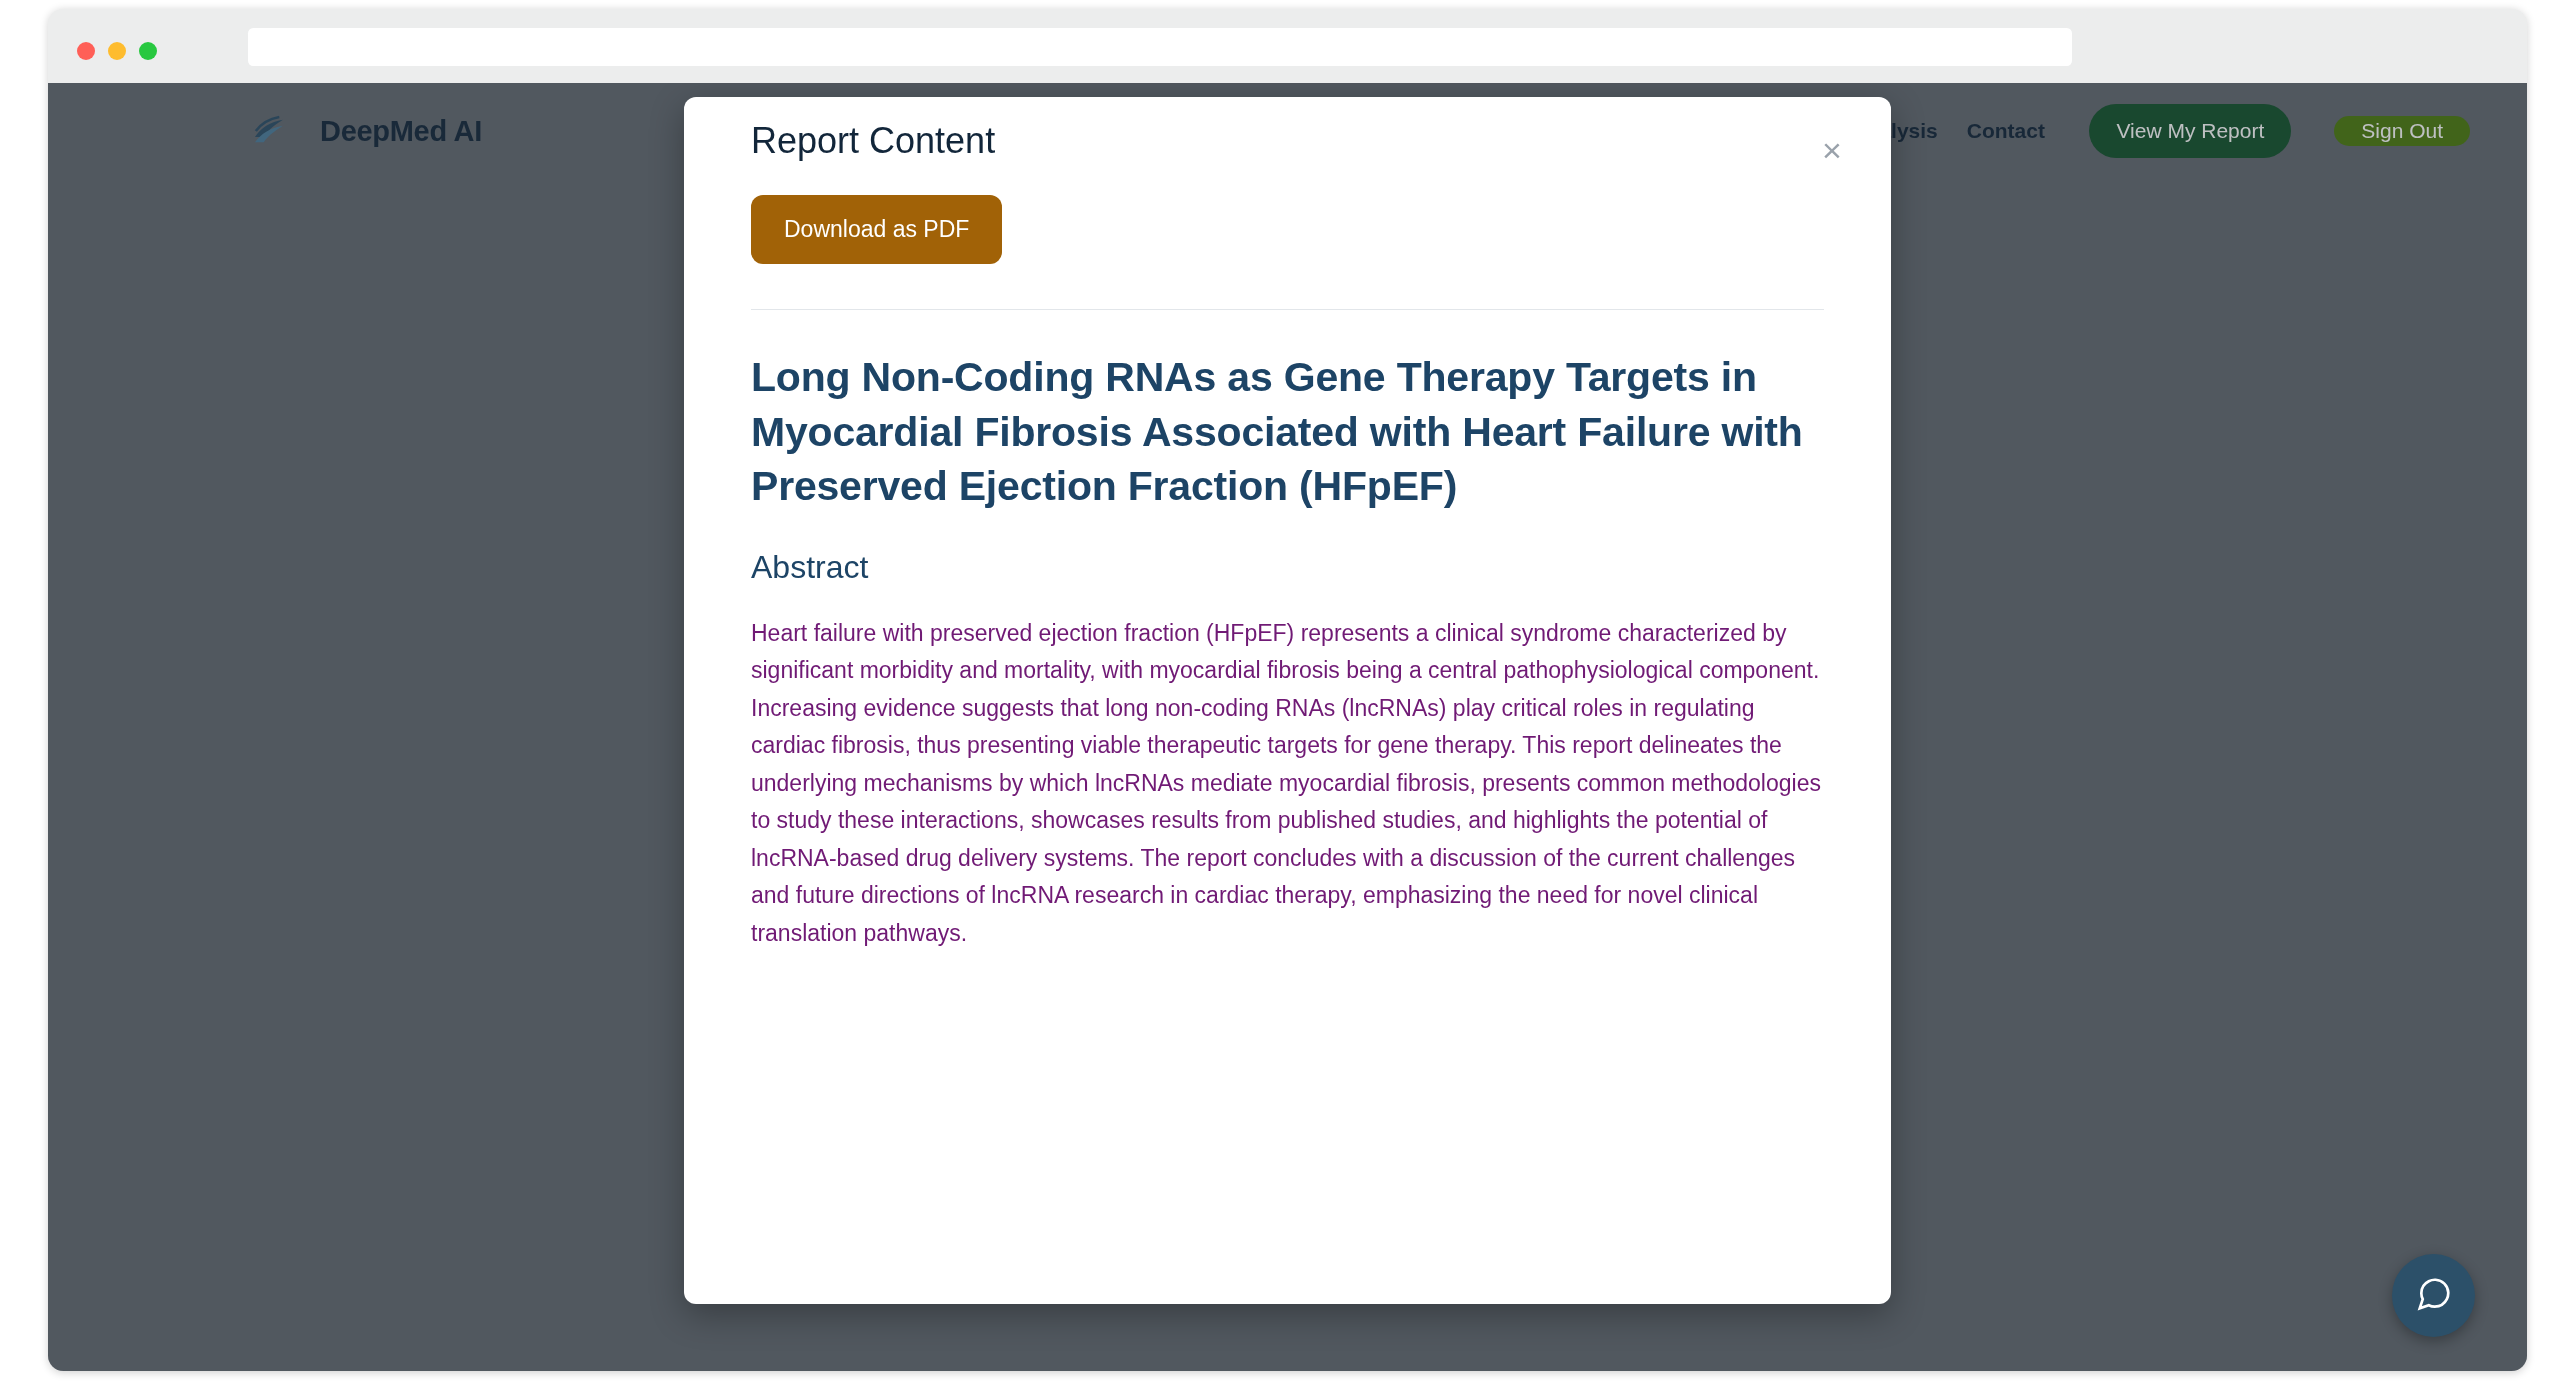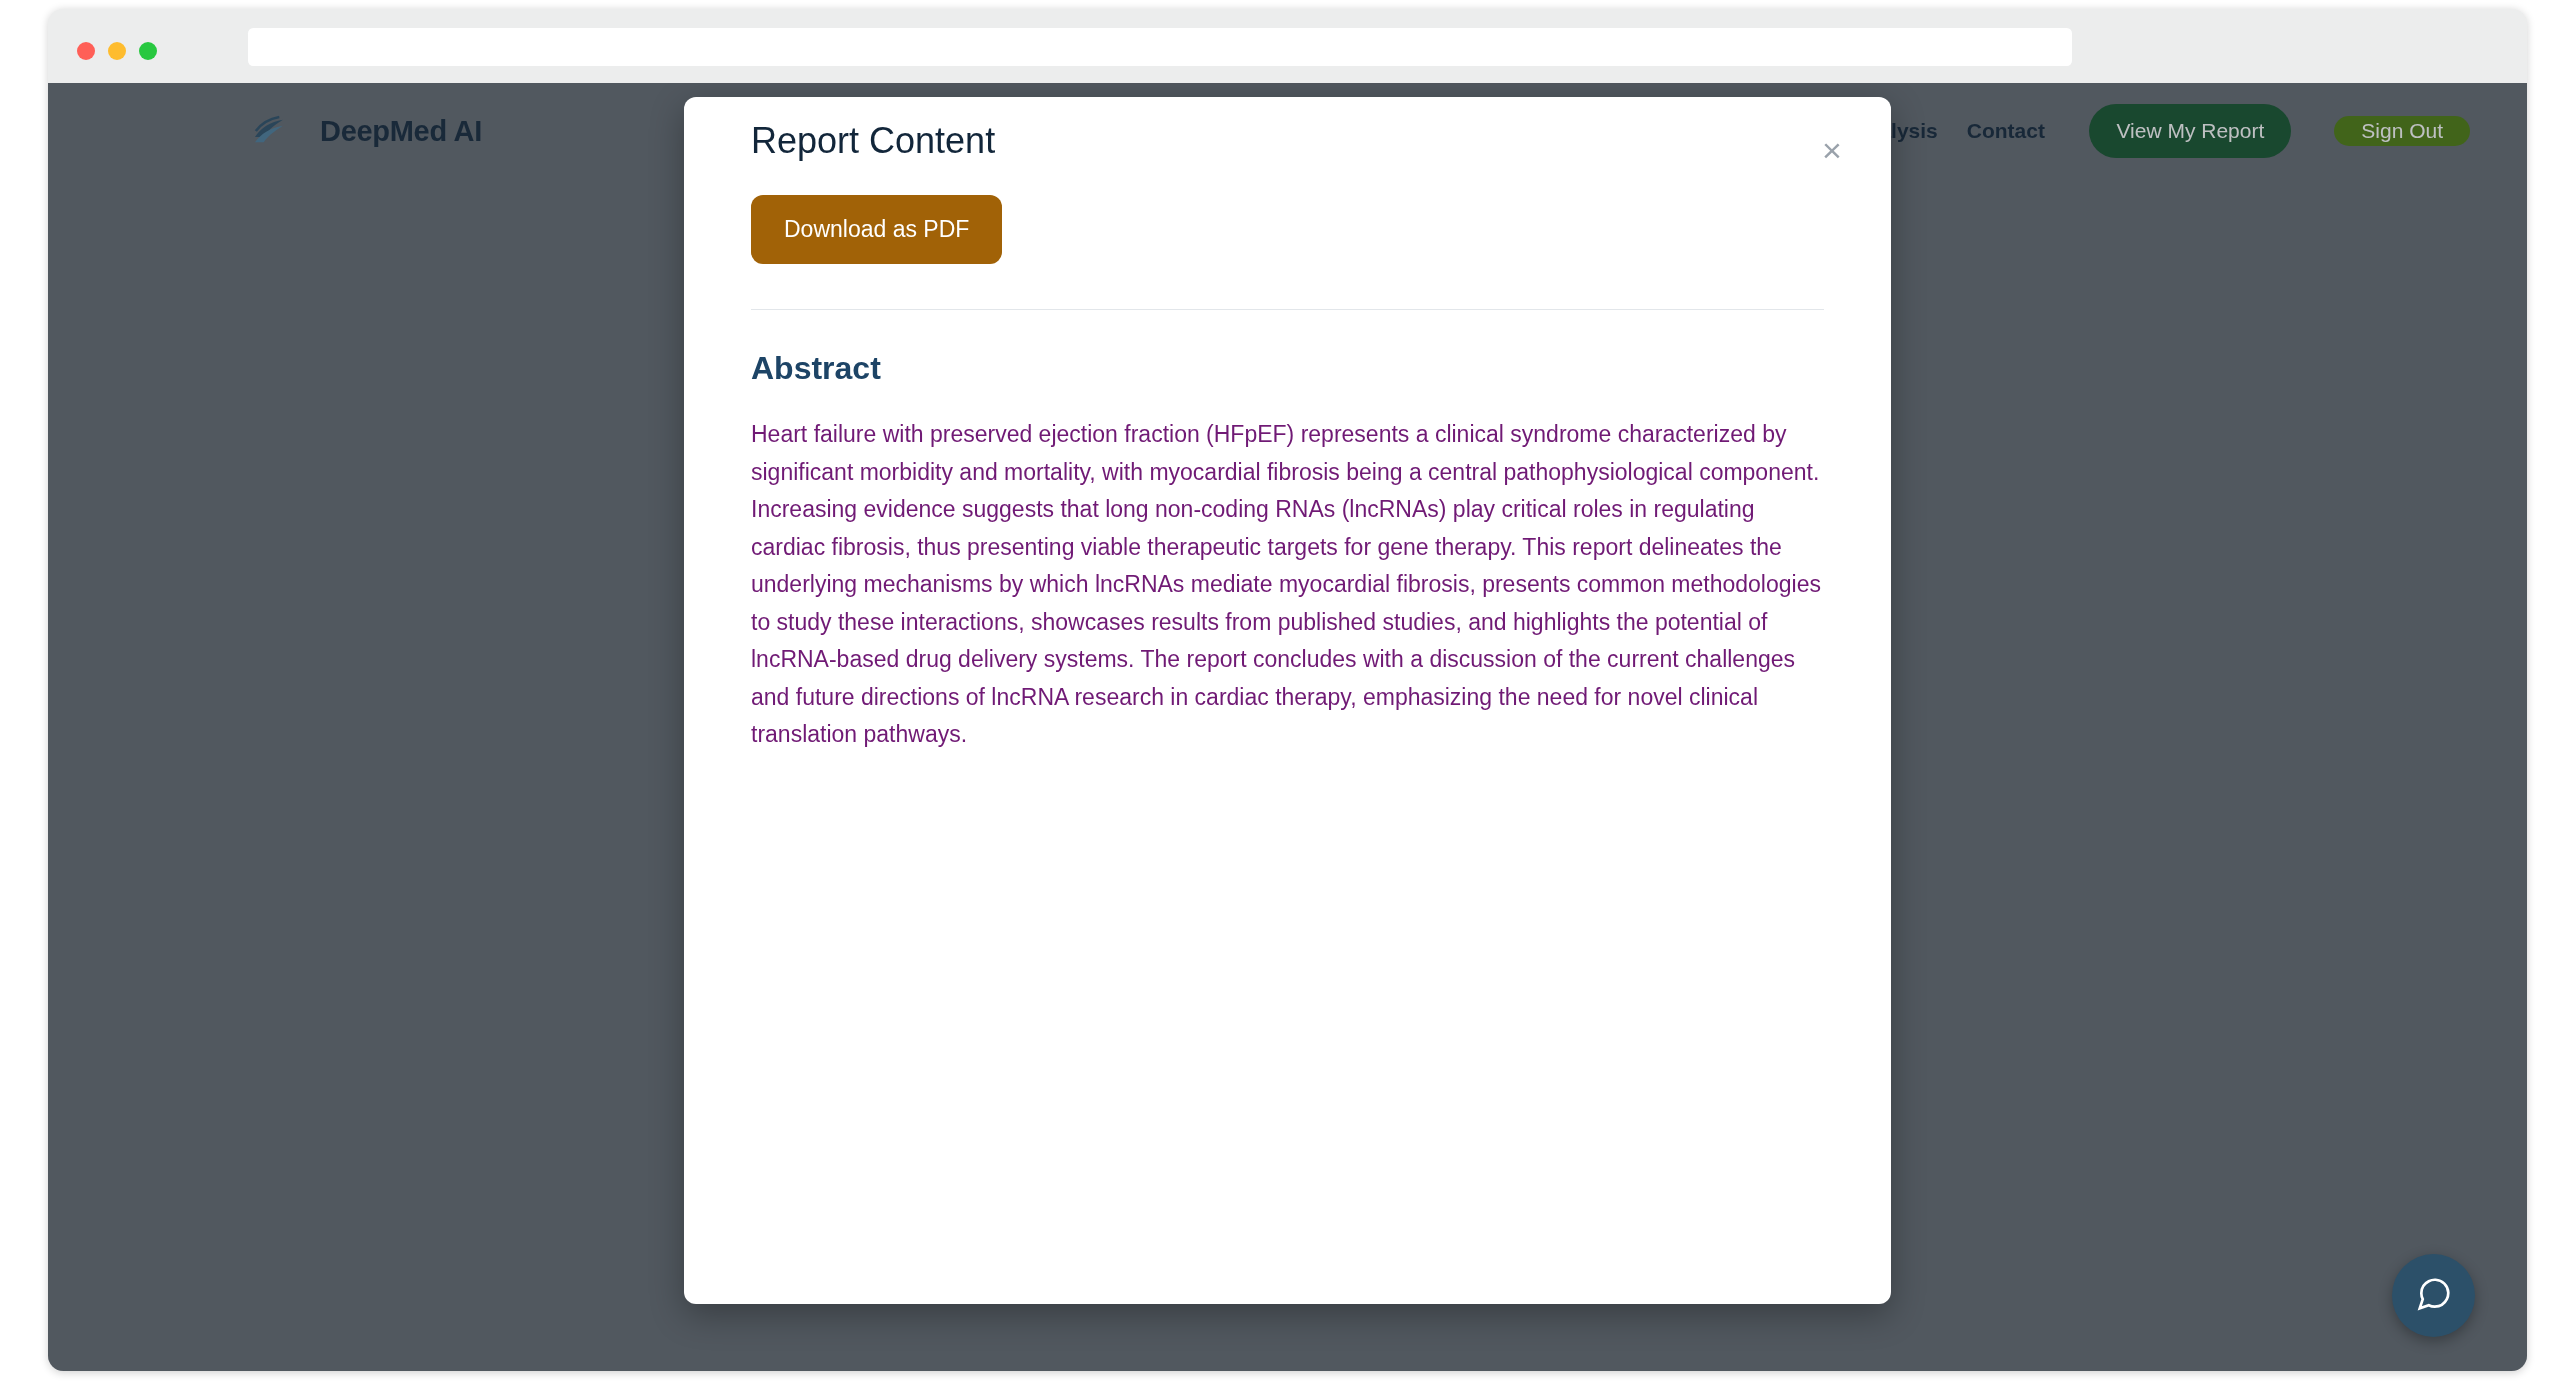--- a/index.html
+++ b/index.html
@@ -137,21 +137,21 @@
     height: 0.9px; background: #e2e6ea;
     margin: 45px 0 41px 0;
   }
   .doc-title {
     font-size: 41px; line-height: 1.32;
     color: #1d4466; font-weight: bold;
     margin: 0 0 36px 0;
     letter-spacing: -0.2px;
   }
   .doc-h2 {
-    font-size: 32px; color: #1d4466; font-weight: bold;
+    font-size: 32px; color: #1d4466; font-weight: normal;
     margin: 0 0 29px 0;
   }
   .doc-p {
     font-size: 23px; line-height: 1.63;
     color: #701a75; margin: 0;
     text-align: left;
   }
 
   
   .chat-fab {
@@ -209,20 +209,21 @@
     </div>
 
     <div class="modal-overlay"></div>
 
     <div class="modal">
       <button class="modal-close">×</button>
       <div class="modal-body">
         <h1 class="modal-title">Report Content</h1>
         <button class="btn btn-download">Download as PDF</button>
         <div class="divider"></div>
+        <h2 class="doc-title">Long Non-Coding RNAs as Gene Therapy Targets in Myocardial Fibrosis Associated with Heart Failure with Preserved Ejection Fraction (HFpEF)</h2>
         <h3 class="doc-h2">Abstract</h3>
         <p class="doc-p">Heart failure with preserved ejection fraction (HFpEF) represents a clinical syndrome characterized by significant morbidity and mortality, with myocardial fibrosis being a central pathophysiological component. Increasing evidence suggests that long non-coding RNAs (lncRNAs) play critical roles in regulating cardiac fibrosis, thus presenting viable therapeutic targets for gene therapy. This report delineates the underlying mechanisms by which lncRNAs mediate myocardial fibrosis, presents common methodologies to study these interactions, showcases results from published studies, and highlights the potential of lncRNA-based drug delivery systems. The report concludes with a discussion of the current challenges and future directions of lncRNA research in cardiac therapy, emphasizing the need for novel clinical translation pathways.</p>
       </div>
     </div>
 
     <div class="chat-fab">
       <span>
         <svg width="38" height="38" viewBox="0 0 24 24" fill="none" stroke="#ffffff" stroke-width="1.7">
           <path d="M21 11.5a8.38 8.38 0 0 1-.9 3.8 8.5 8.5 0 0 1-7.6 4.7 8.38 8.38 0 0 1-3.8-.9L3 21l1.9-5.7a8.38 8.38 0 0 1-.9-3.8 8.5 8.5 0 0 1 4.7-7.6 8.38 8.38 0 0 1 3.8-.9h.5a8.48 8.48 0 0 1 8 8v.5z"></path>
         </svg>

